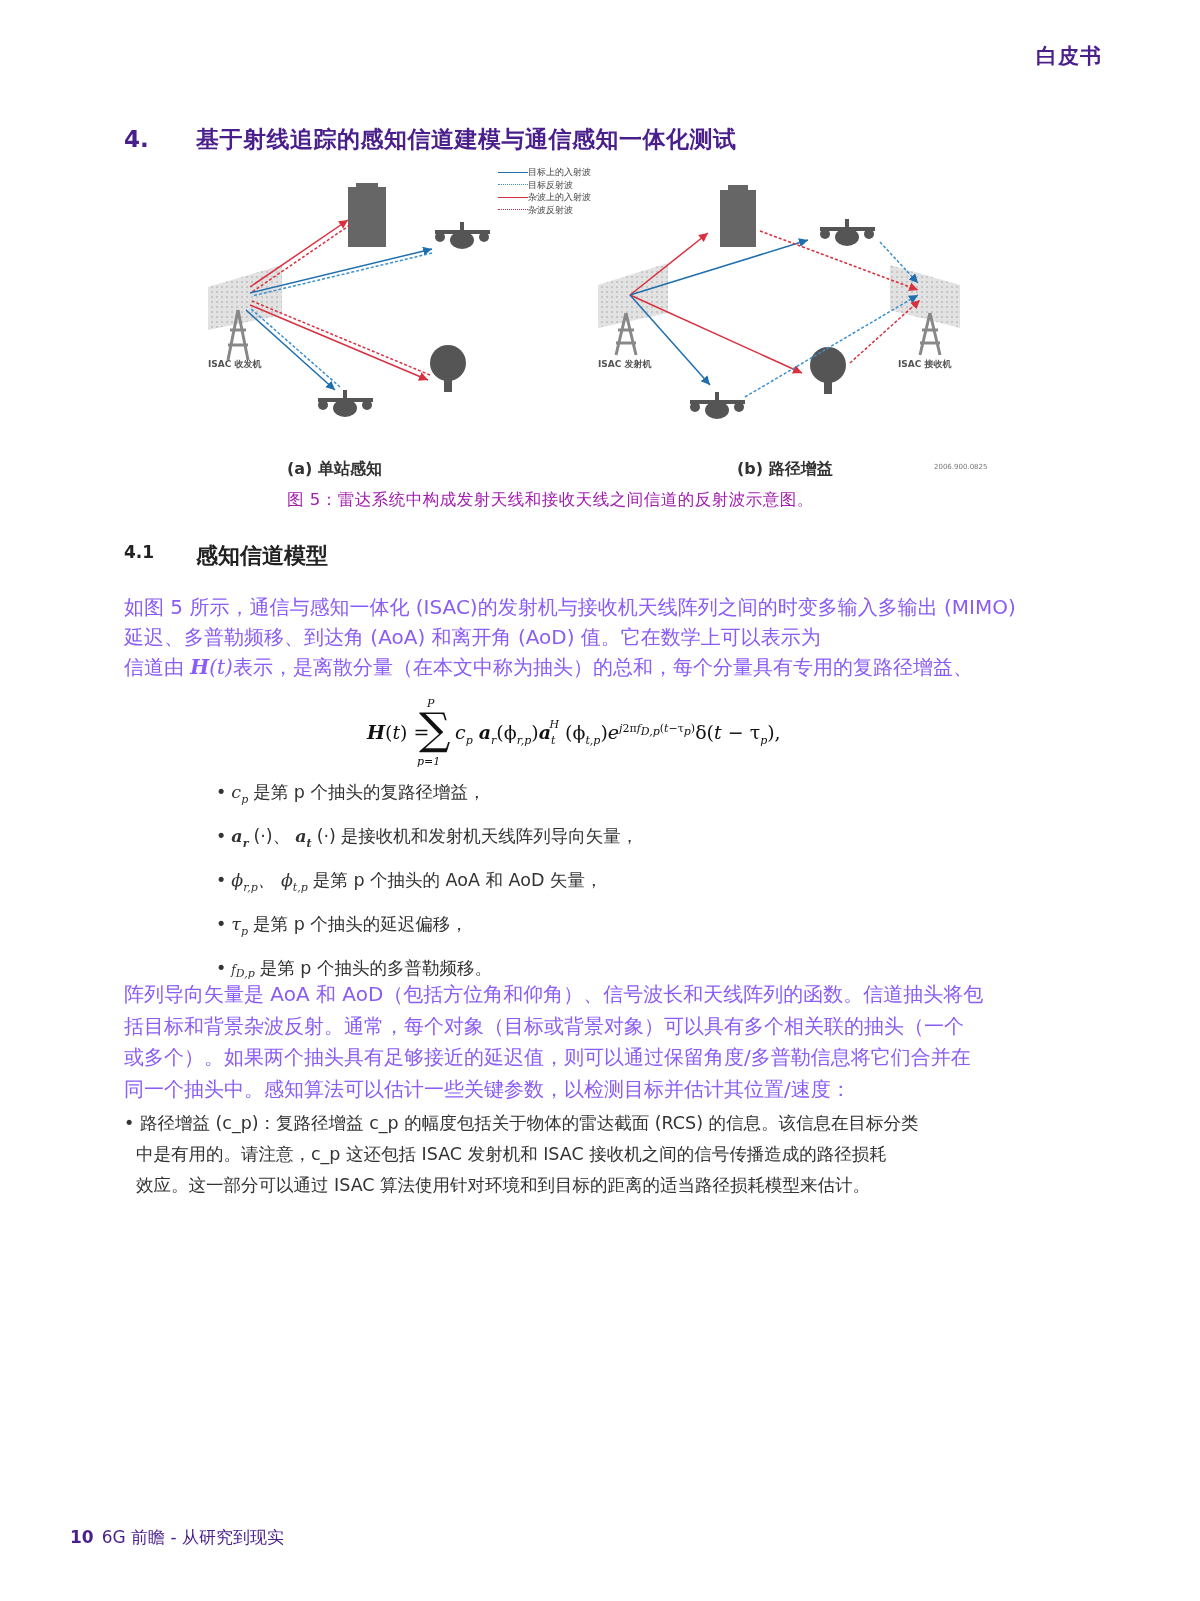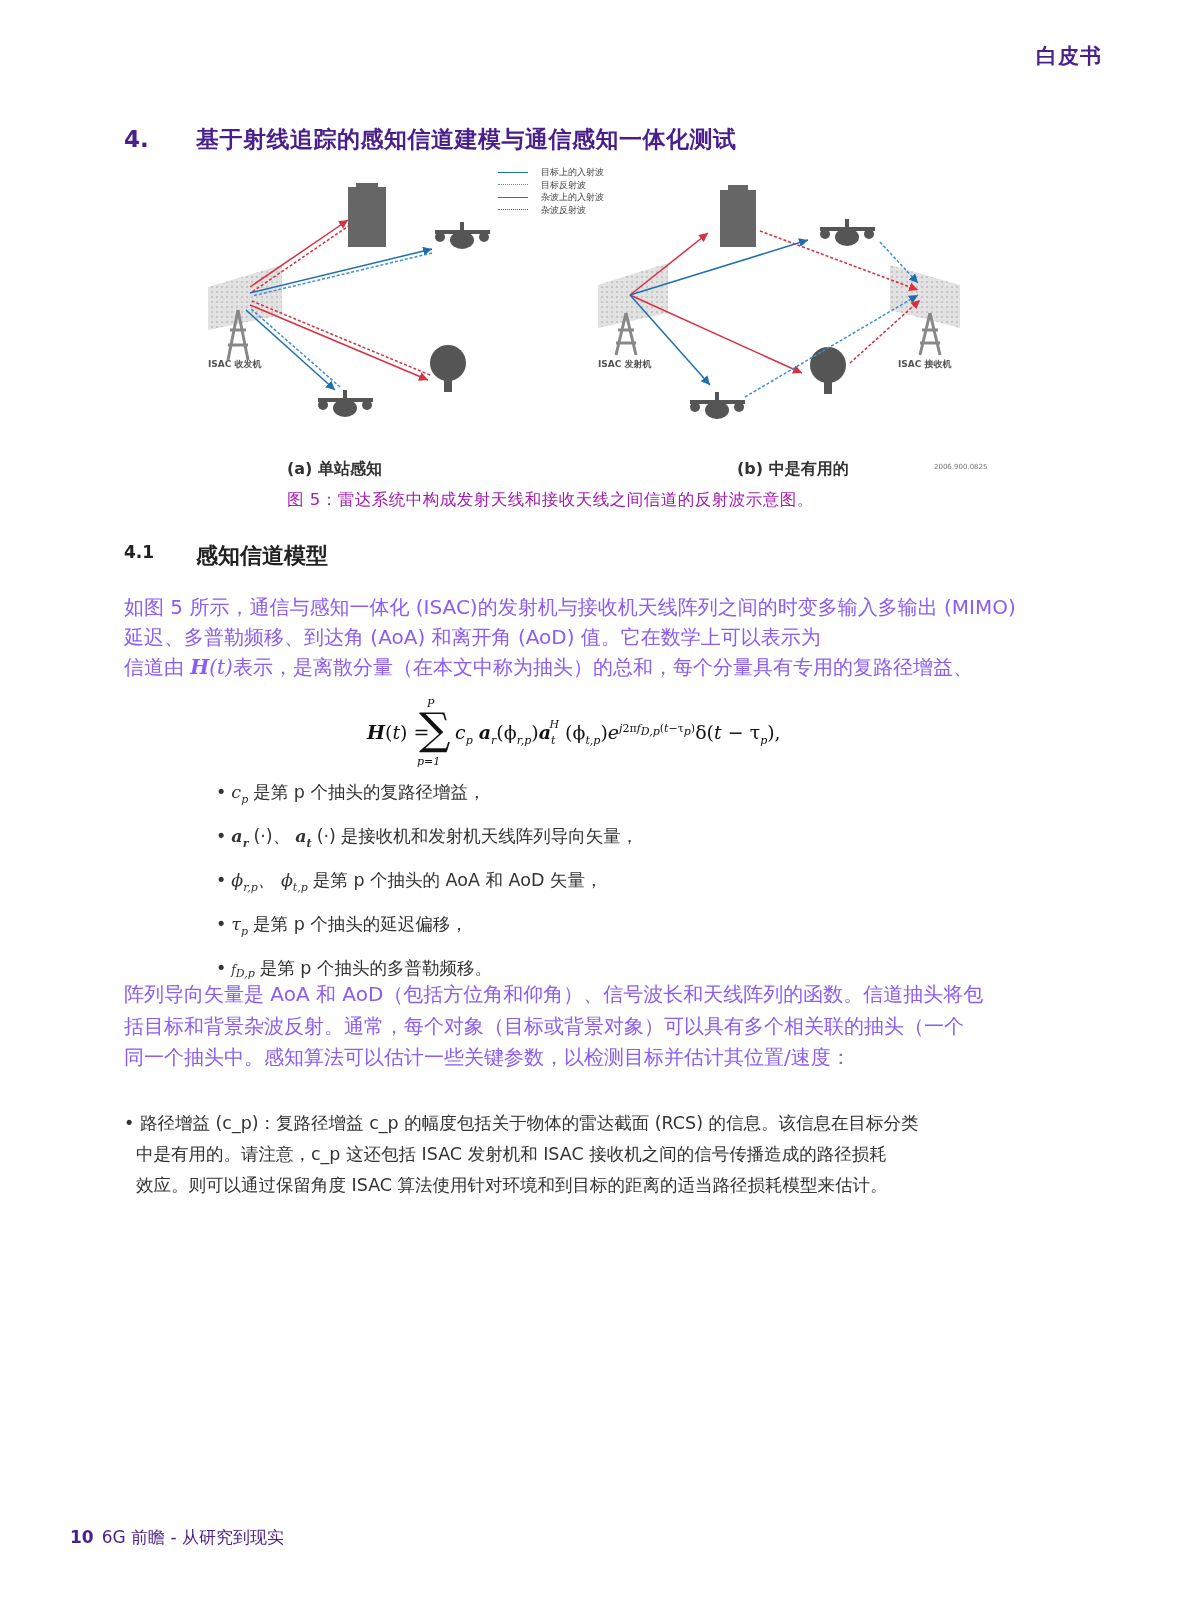--- a/index.html
+++ b/index.html
@@ -4,21 +4,21 @@
 <style>
   html, body { margin:0; padding:0; background:#ffffff; }
   body { width:1200px; height:1601px; position:relative; overflow:hidden;
          font-family:"DejaVu Sans","Liberation Sans",sans-serif; color:#2b2b2b; }
   .abs { position:absolute; }
   .brand { right:98px; top:42px; font-size:21px; font-weight:bold; color:#4a1f8c; letter-spacing:1px; }
   .sec-num { left:124px; top:126px; font-size:23px; font-weight:bold; color:#4a1f8c; }
   .sec-title { left:196px; top:124px; font-size:23px; font-weight:bold; color:#4a1f8c; letter-spacing:0.5px; }
   .fig { left:190px; top:165px; width:820px; height:300px; }
   .legend { left:498px; top:166px; font-size:9px; color:#444; line-height:12.5px; }
-  .legend-row { display:flex; align-items:center; gap:13px; }
+  .legend-row { display:flex; align-items:center; gap:0; }
   .legend-line { width:30px; height:0; }
   .sub-a { left:287px; top:459px; font-size:16px; font-weight:bold; color:#333; }
   .sub-b { left:737px; top:459px; font-size:16px; font-weight:bold; color:#333; }
   .fig-id { left:934px; top:463px; font-size:7px; color:#777; }
   .caption { left:287px; top:489px; font-size:16.5px; color:#a21caf; letter-spacing:0.5px; }
   .sub-num { left:124px; top:542px; font-size:17px; font-weight:bold; color:#222; }
   .sub-title { left:196px; top:541px; font-size:22px; font-weight:bold; color:#222; }
   .para { left:124px; width:930px; font-size:20px; line-height:30px; color:#8b5cf6; }
   .eq { left:355px; top:693px; width:520px; height:80px; font-family:"DejaVu Serif","Liberation Serif",serif; color:#111; }
   .bullets { left:216px; top:774px; font-size:17.5px; line-height:36.5px; color:#333; }
@@ -163,21 +163,21 @@
       <span class="legend-line" style="border-top:1.5px solid #d9303f"></span>
       <span>杂波上的入射波</span>
     </div>
   <div class="legend-row">
       <span class="legend-line" style="border-top:1.5px dotted #c8283a"></span>
       <span>杂波反射波</span>
     </div>
 </div>
 
 <div class="abs sub-a">(a) 单站感知</div>
-<div class="abs sub-b">(b) 中是有用的</div>
+<div class="abs sub-b">(b) 路径增益</div>
 <div class="abs fig-id">2006.900.0825</div>
 <div class="abs caption">图 5：雷达系统中构成发射天线和接收天线之间信道的反射波示意图。</div>
 
 <div class="abs sub-num">4.1</div>
 <div class="abs sub-title">感知信道模型</div>
 
 <div class="abs para" style="top:592px">
   <div>如图 5 所示，通信与感知一体化 (ISAC)的发射机与接收机天线阵列之间的时变多输入多输出 (MIMO)</div>
   <div>延迟、多普勒频移、到达角 (AoA) 和离开角 (AoD) 值。它在数学上可以表示为</div>
   <div><span>信道由</span> <span class="mb">H</span><span class="m">(t)</span><span>表示，是离散分量（在本文中称为抽头）的总和，每个分量具有专用的复路径增益、</span></div>
@@ -220,24 +220,25 @@
   <div class="bul">
       <span>•</span>
       <span class="m" style="font-size:12px">f<sub>D,p</sub></span>
       <span>是第 p 个抽头的多普勒频移。</span>
     </div>
 </div>
 
 <div class="abs para" style="top:979px;line-height:31.5px">
   <div>阵列导向矢量是 AoA 和 AoD（包括方位角和仰角）、信号波长和天线阵列的函数。信道抽头将包</div>
   <div>括目标和背景杂波反射。通常，每个对象（目标或背景对象）可以具有多个相关联的抽头（一个</div>
+  <div>或多个）。如果两个抽头具有足够接近的延迟值，则可以通过保留角度/多普勒信息将它们合并在</div>
   <div>同一个抽头中。感知算法可以估计一些关键参数，以检测目标并估计其位置/速度：</div>
 </div>
 
 <div class="abs rcs-bullets">
   <div><span>• </span><span>路径增益 (c_p)：复路径增益 c_p 的幅度包括关于物体的雷达截面 (RCS) 的信息。该信息在目标分类</span></div>
   <div class="rcs-line">中是有用的。请注意，c_p 这还包括 ISAC 发射机和 ISAC 接收机之间的信号传播造成的路径损耗</div>
-  <div class="rcs-line">效应。则可以通过保留角度 ISAC 算法使用针对环境和到目标的距离的适当路径损耗模型来估计。</div>
+  <div class="rcs-line">效应。这一部分可以通过 ISAC 算法使用针对环境和到目标的距离的适当路径损耗模型来估计。</div>
 </div>
 
 <div class="abs footer">
   <b>10</b><span>6G 前瞻 - 从研究到现实</span>
 </div>
 
 </body></html>

